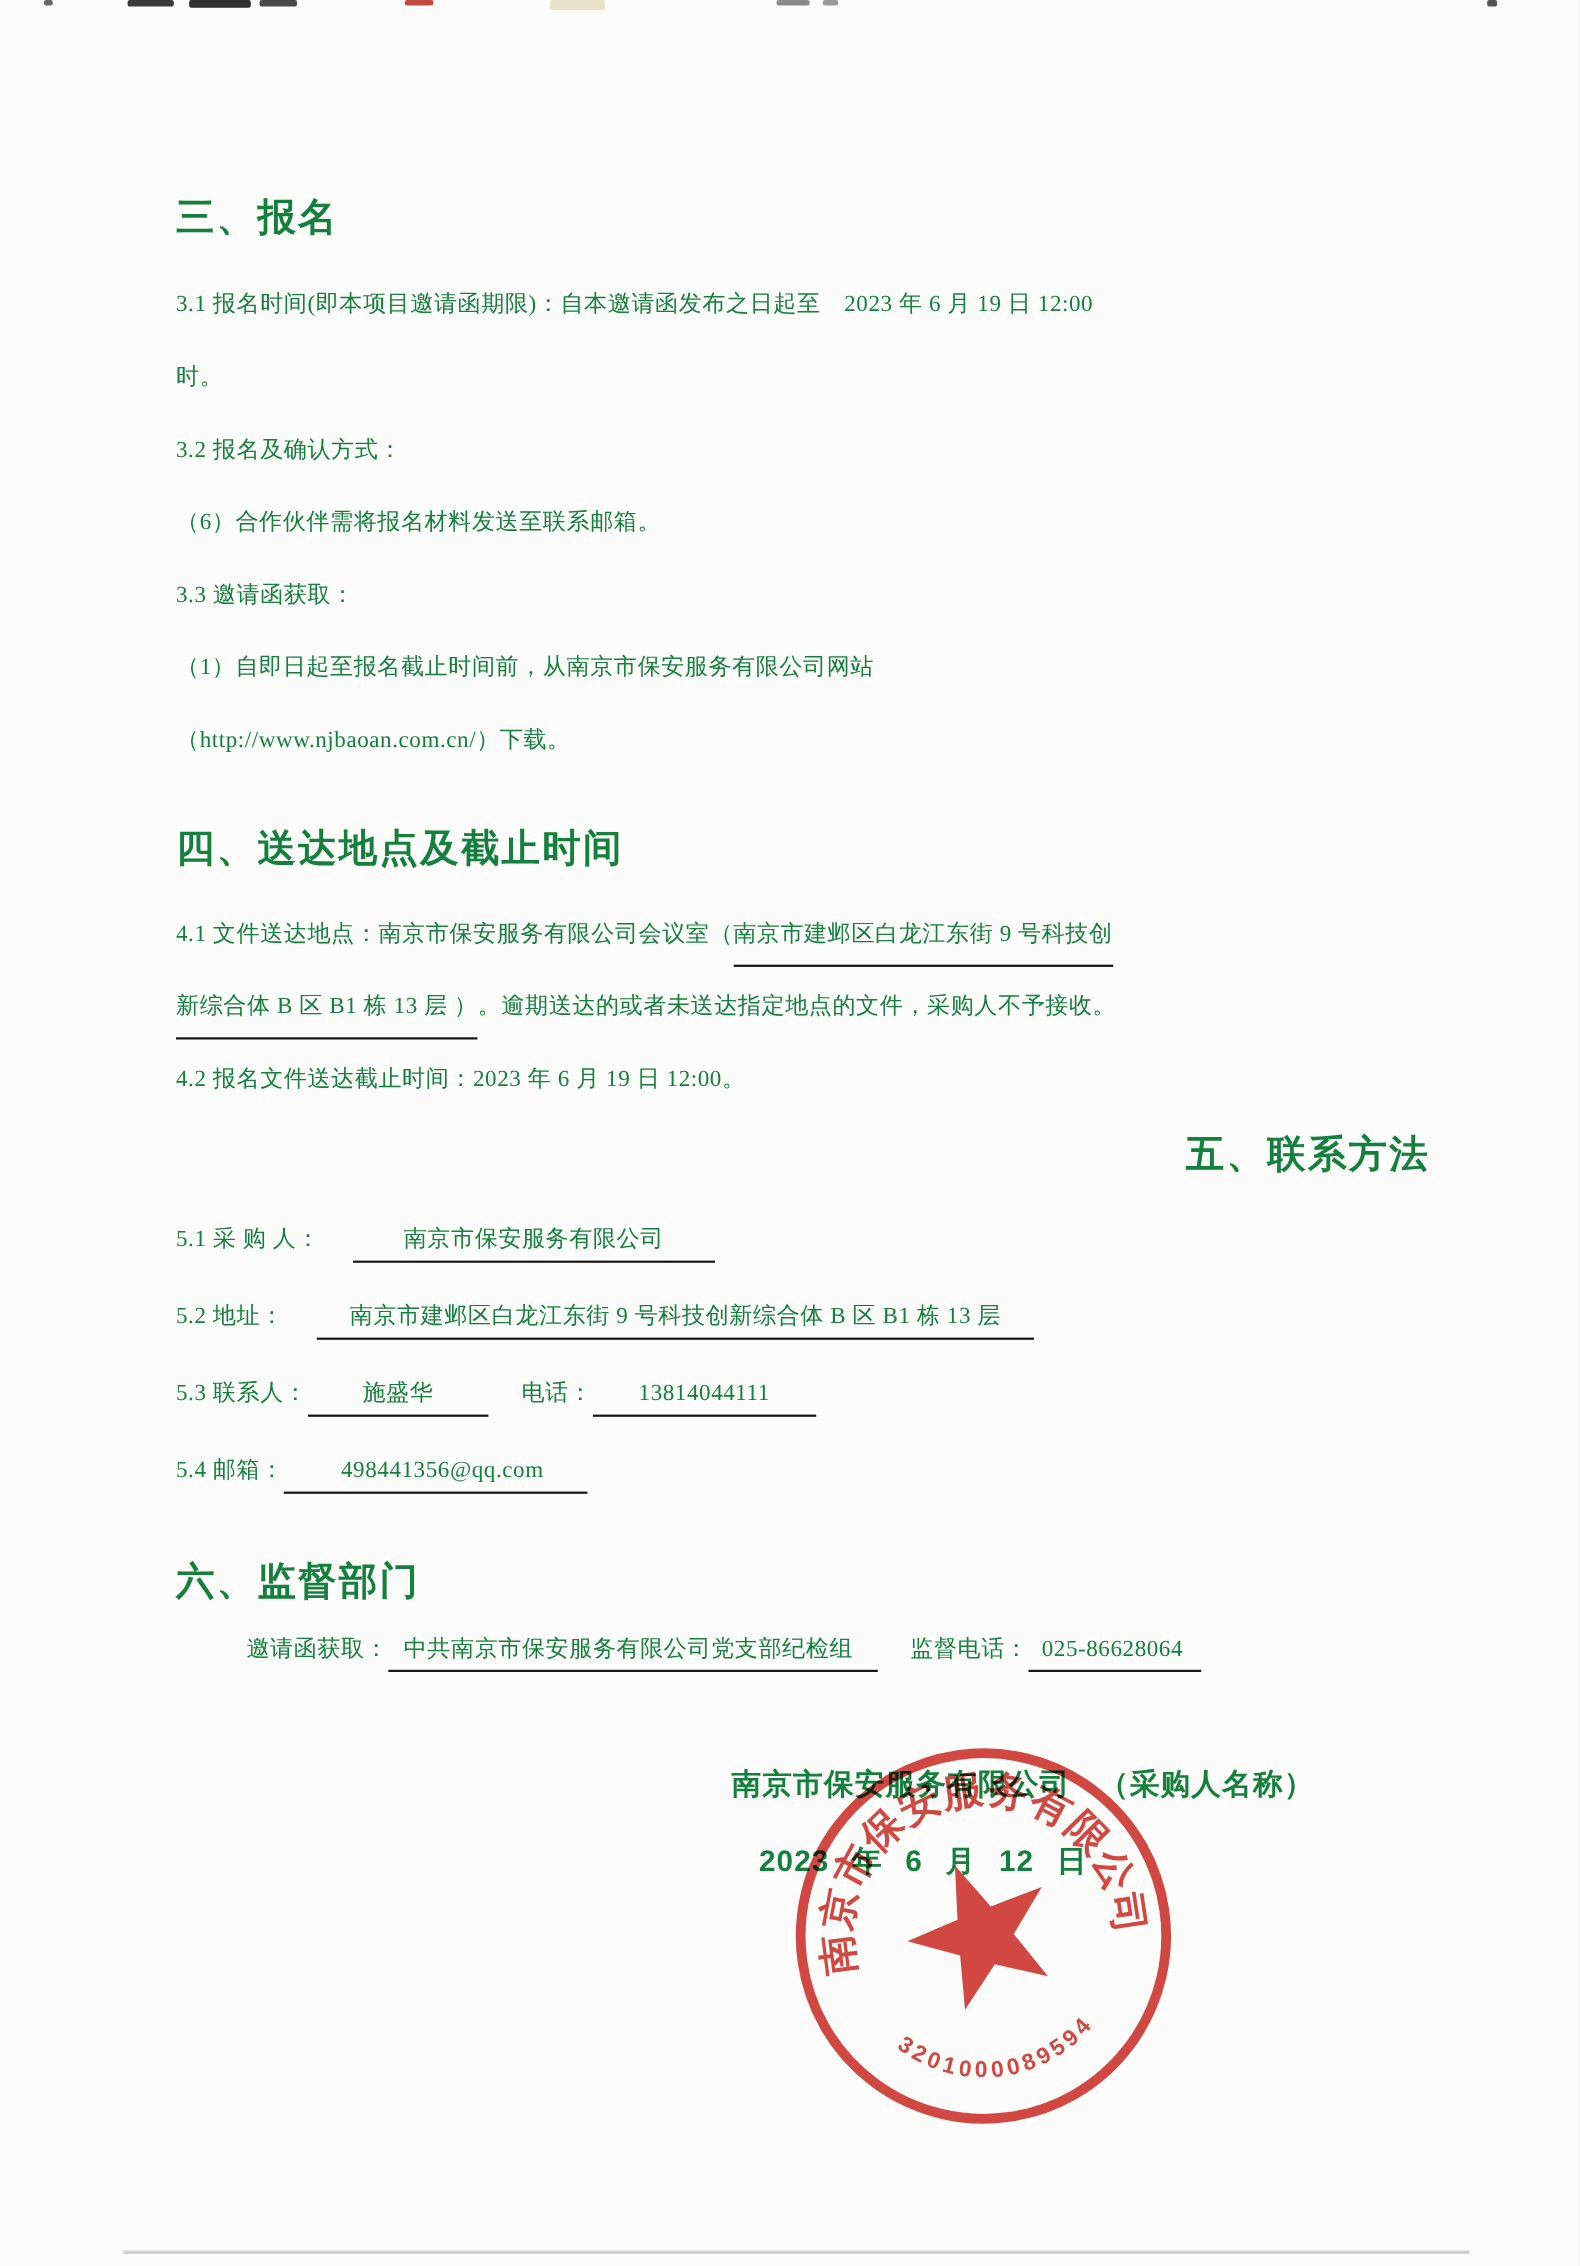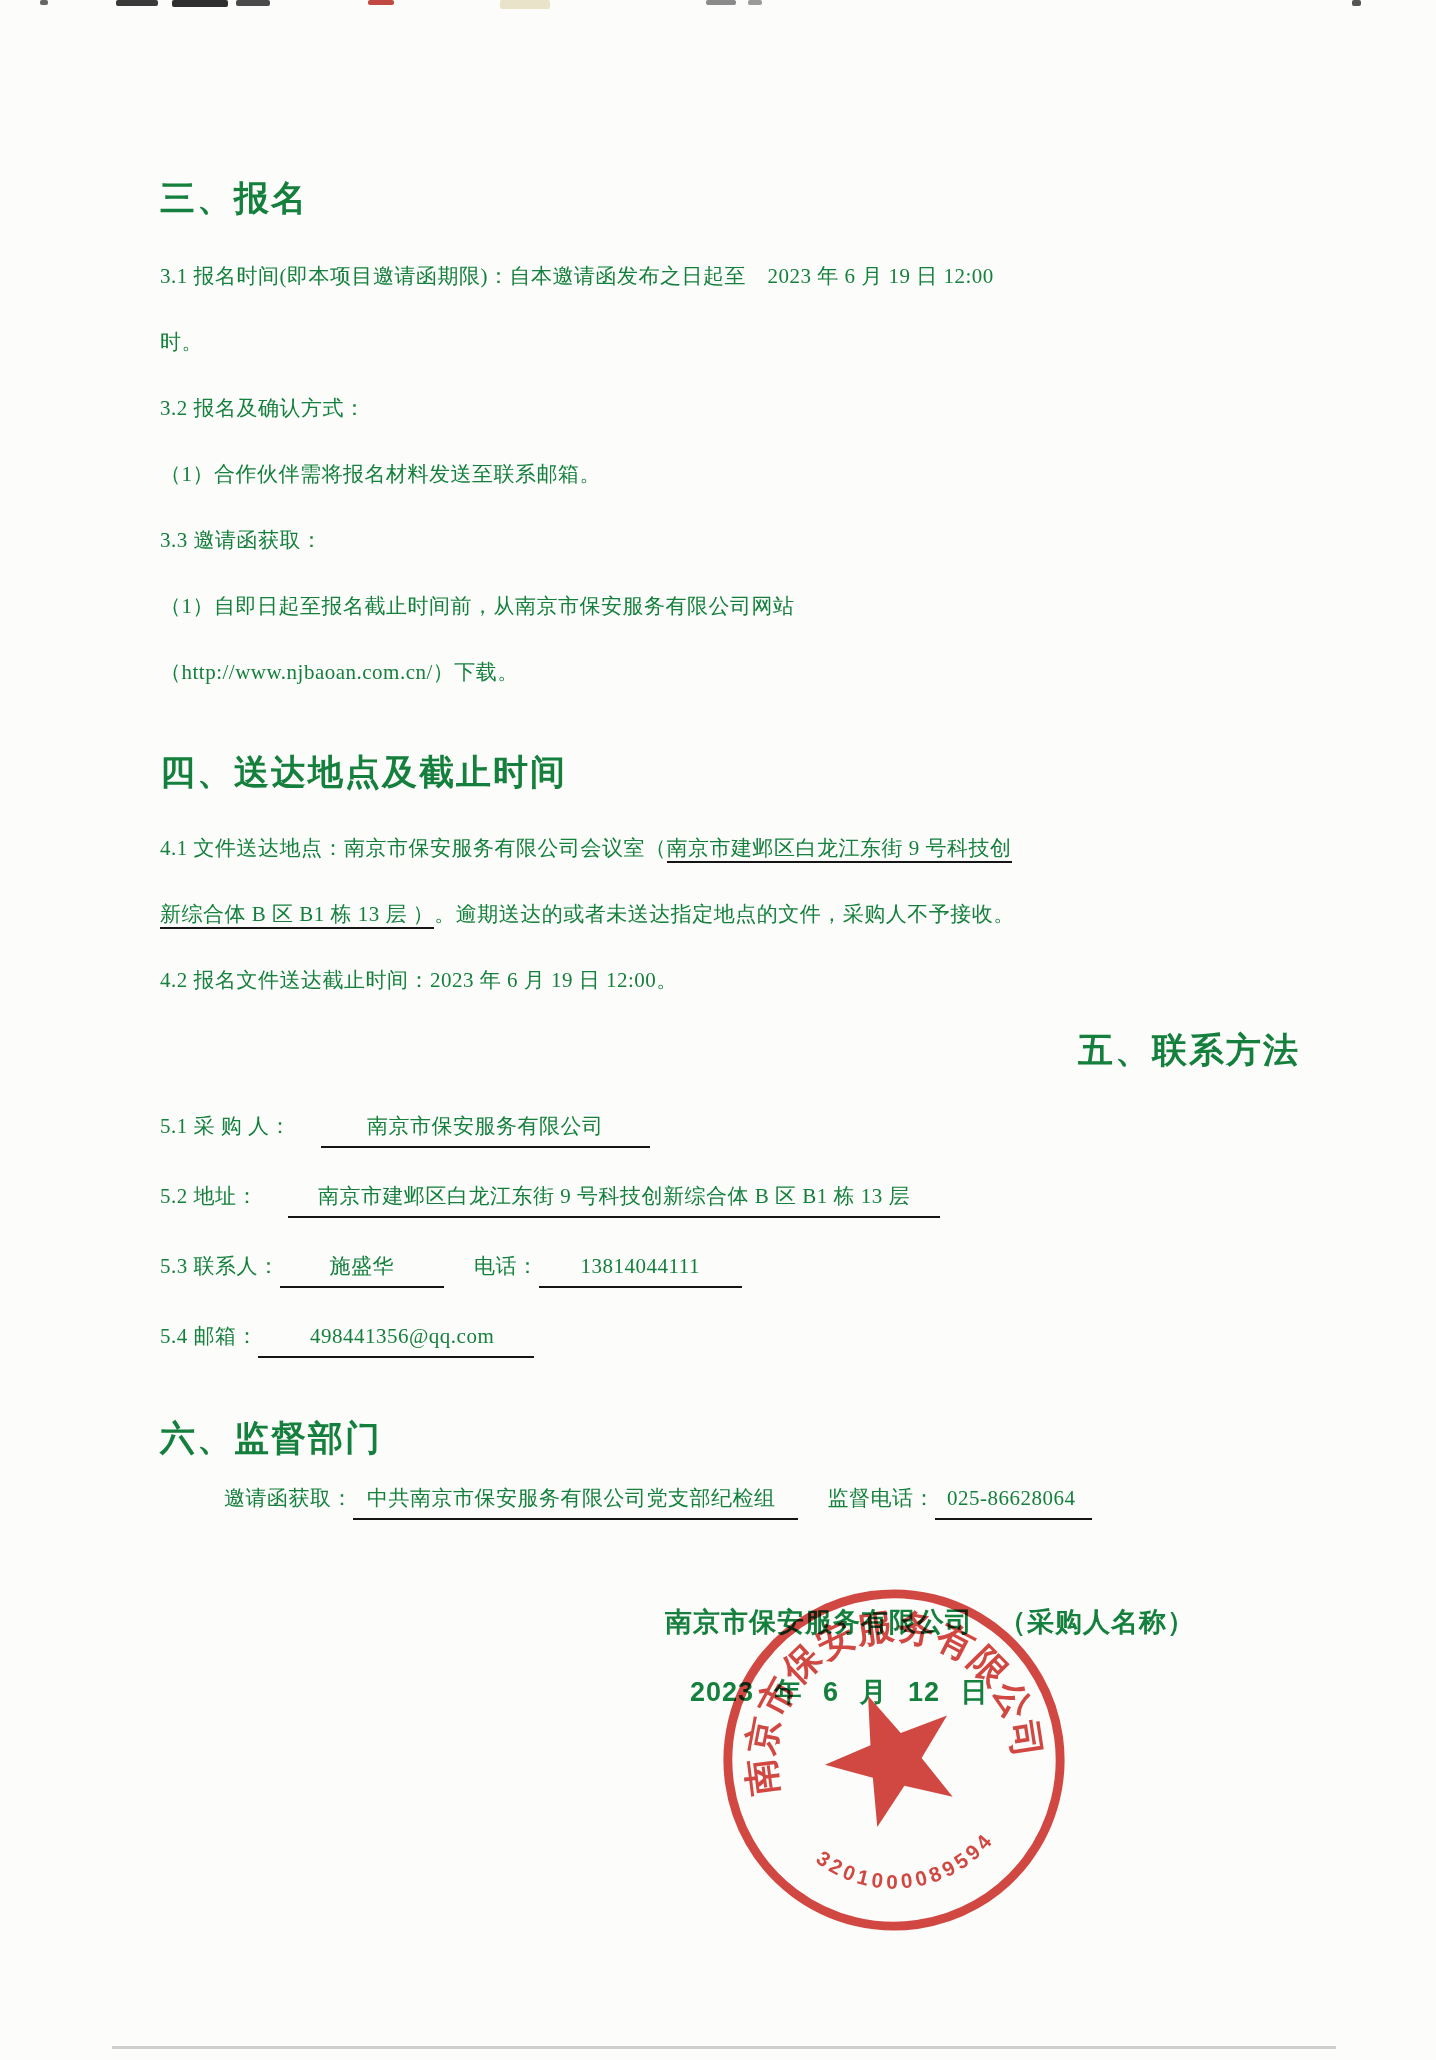--- a/index.html
+++ b/index.html
@@ -35,21 +35,21 @@
     letter-spacing:0.5px;
     white-space:nowrap;
   }
   .indent{padding-left:64px;}
   .uval{
     display:inline-block;
     border-bottom:2px solid #151515;
     padding-bottom:2px;
     text-align:center;
   }
-  .u41{padding-bottom:1px;border-bottom:2px solid #151515;}
+  .u41{padding-bottom:17px;border-bottom:2px solid #151515;}
   .pad-a{padding-left:46px;padding-right:46px;}
   .pad-b{padding-left:30px;padding-right:30px;}
   .pad-c{padding-left:50px;padding-right:50px;}
   .pad-d{padding-left:42px;padding-right:42px;}
   .pad-e{padding-left:52px;padding-right:40px;}
   .pad-f{padding-left:14px;padding-right:22px;}
   .pad-g{padding-left:12px;padding-right:16px;}
   .gap-l{margin-left:30px;}
   .sig-line{
     font-family:"Liberation Sans", sans-serif;
@@ -92,21 +92,21 @@
   <div class="edge-speck" style="left:706px;top:0;width:30px;height:5px;background:#8a8a8a;"></div>
   <div class="edge-speck" style="left:748px;top:0;width:14px;height:5px;background:#9a9a9a;"></div>
   <div class="edge-speck" style="left:1352px;top:0;width:9px;height:6px;background:#555;"></div>
 
   <div class="content">
 
     <div class="sec-heading h3m">三、报名</div>
     <div class="line">3.1 报名时间(即本项目邀请函期限)：自本邀请函发布之日起至　2023 年 6 月 19 日 12:00</div>
     <div class="line">时。</div>
     <div class="line">3.2 报名及确认方式：</div>
-    <div class="line">（1）合作伙伴需将报名材料发送至联系邮箱。</div>
+    <div class="line">（6）合作伙伴需将报名材料发送至联系邮箱。</div>
     <div class="line">3.3 邀请函获取：</div>
     <div class="line">（1）自即日起至报名截止时间前，从南京市保安服务有限公司网站</div>
     <div class="line">（http://www.njbaoan.com.cn/）下载。</div>
 
     <div class="sec-heading h4m">四、送达地点及截止时间</div>
     <div class="line"><span>4.1 文件送达地点：南京市保安服务有限公司会议室（</span><span class="u41">南京市建邺区白龙江东街 9 号科技创</span></div>
     <div class="line"><span class="u41">新综合体 B 区 B1 栋 13 层 ）</span><span>。逾期送达的或者未送达指定地点的文件，采购人不予接收。</span></div>
     <div class="line">4.2 报名文件送达截止时间：2023 年 6 月 19 日 12:00。</div>
 
     <div class="sec-heading h5m">五、联系方法</div>

